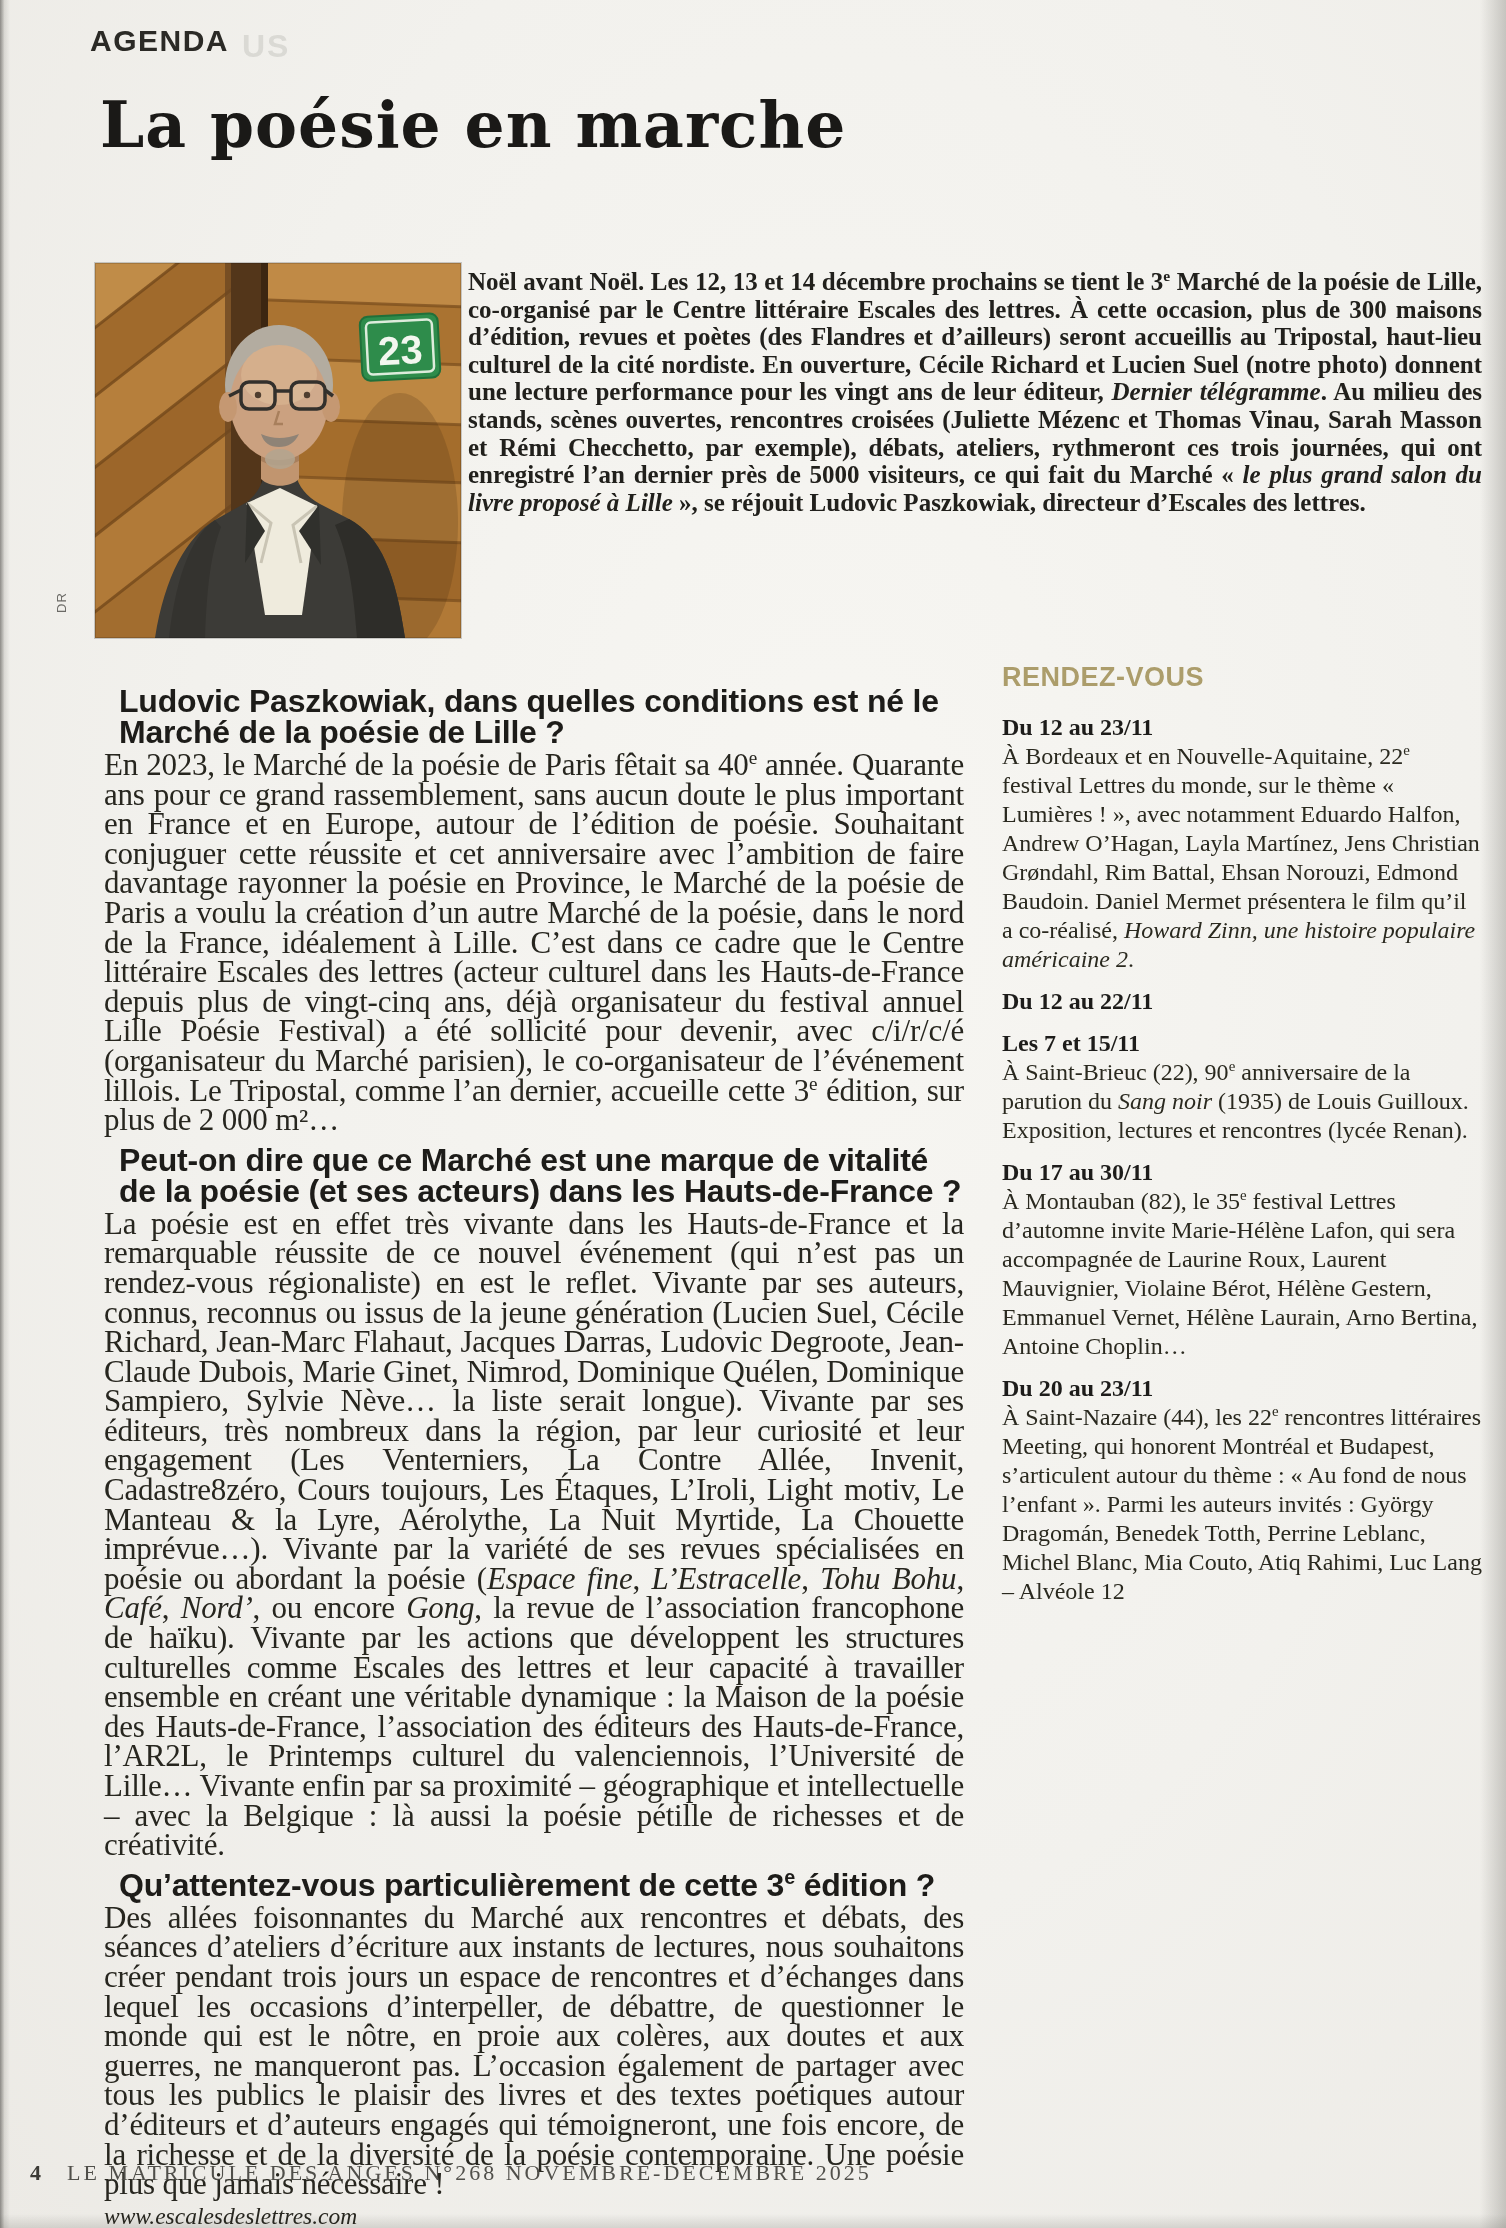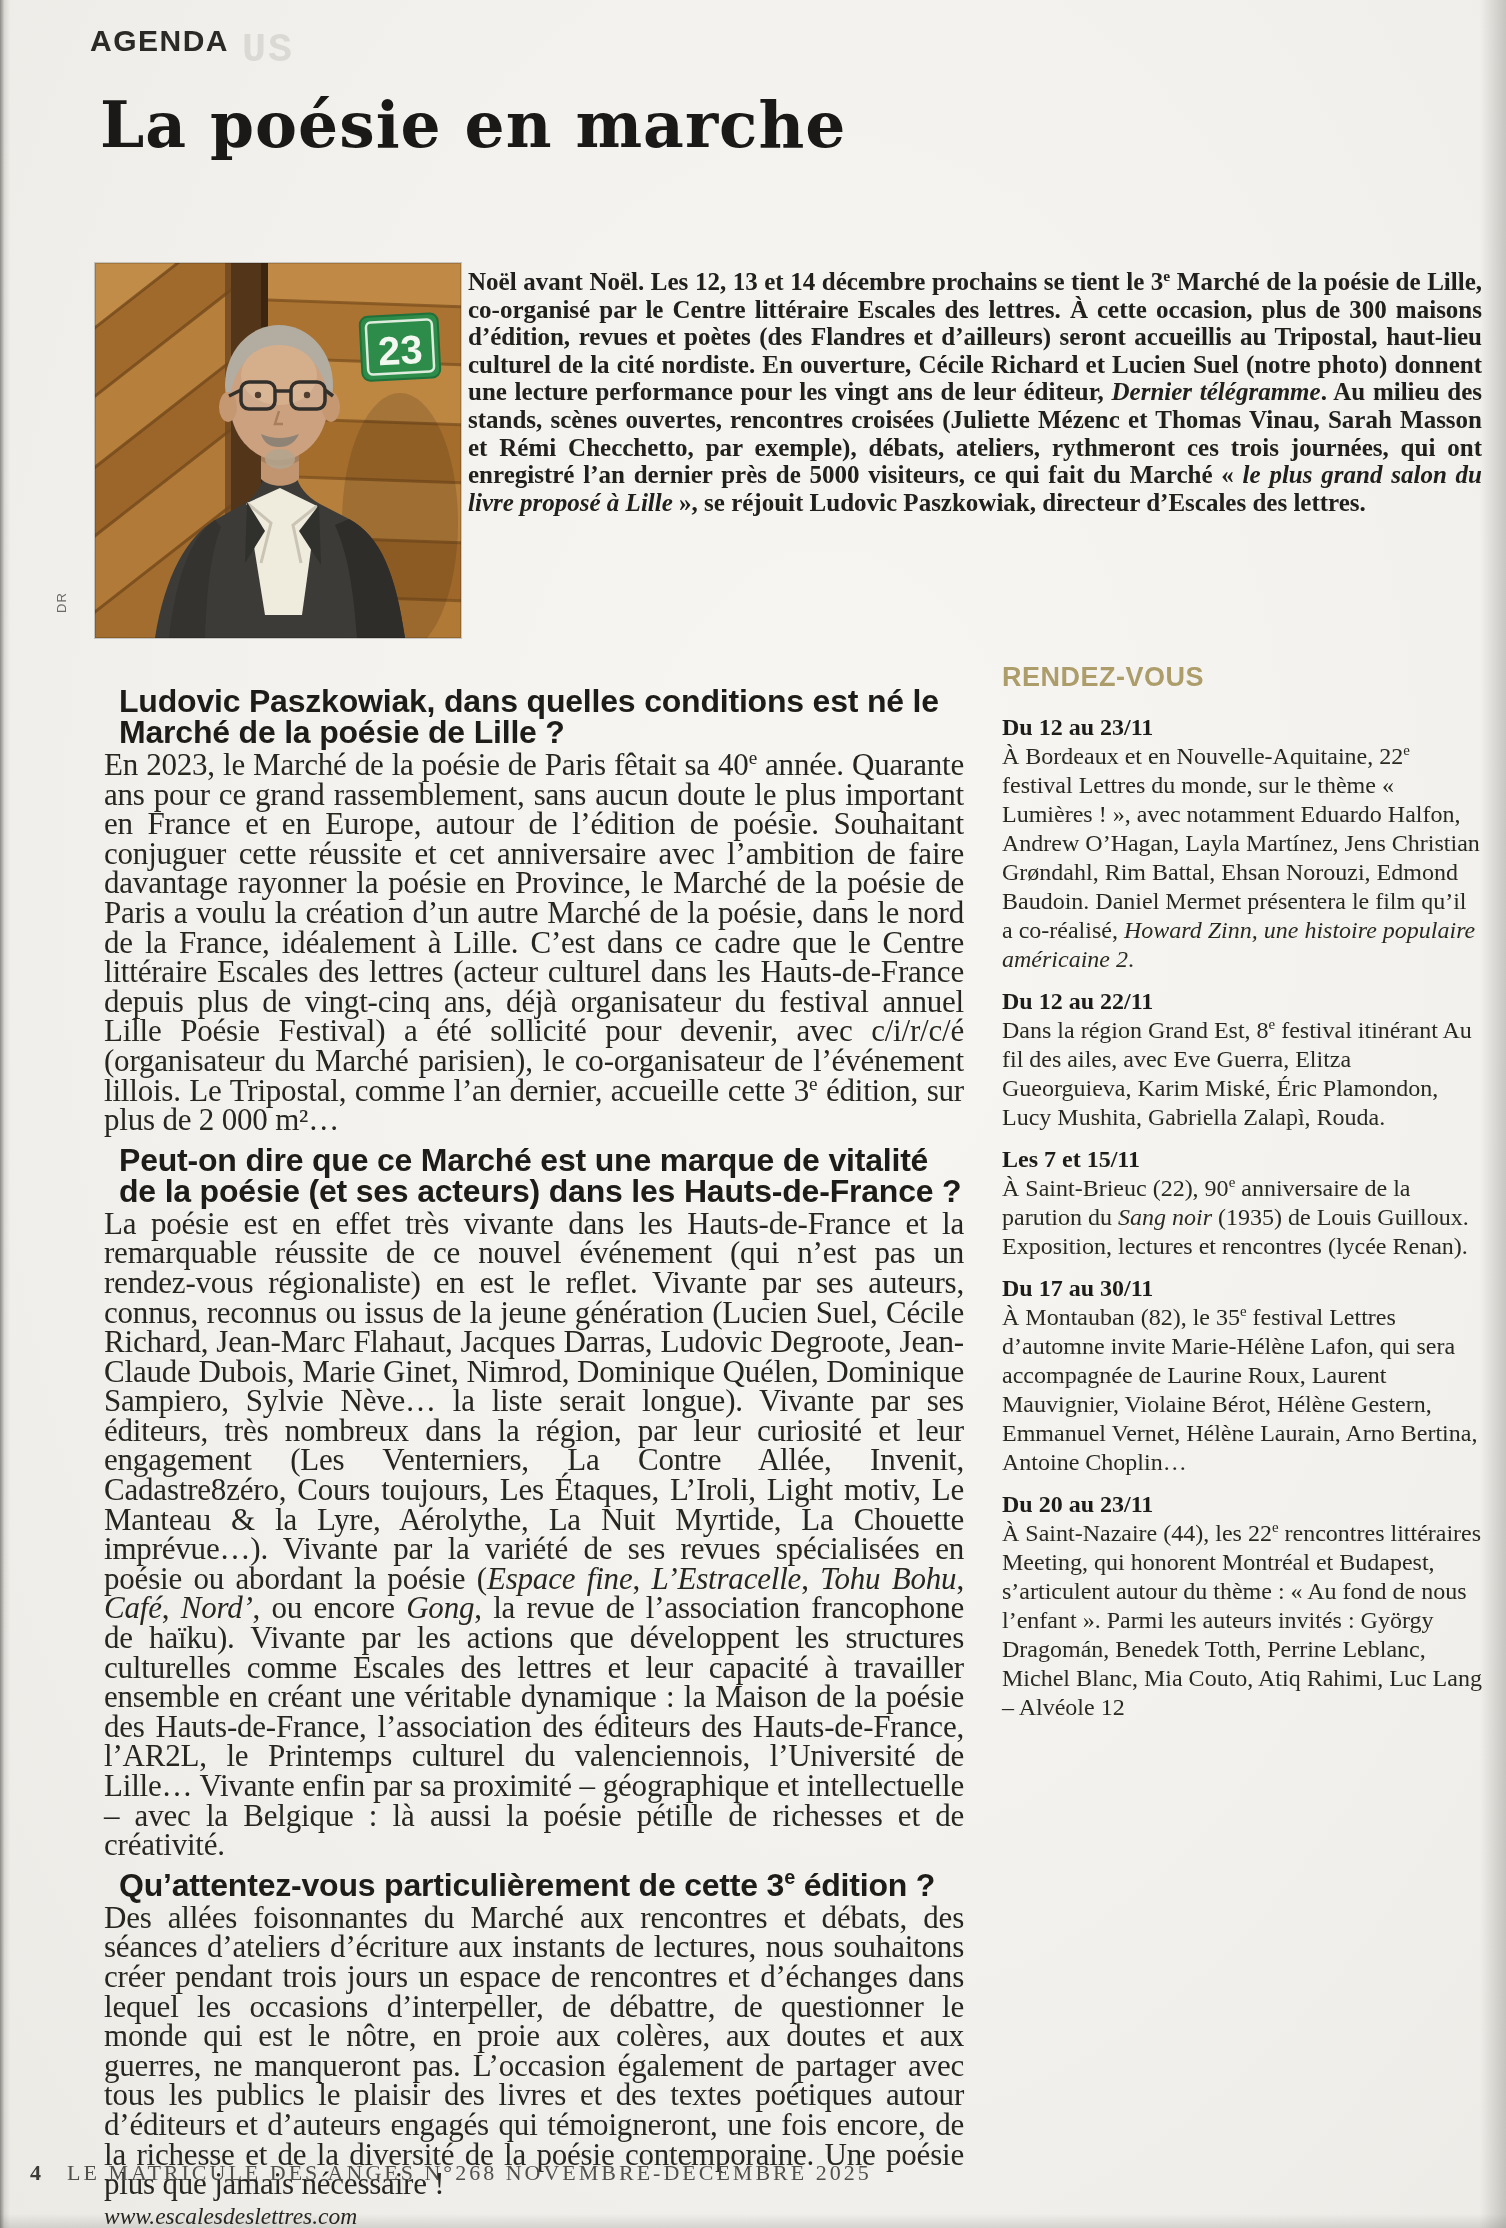--- a/index.html
+++ b/index.html
@@ -19,22 +19,22 @@
   .edge-right{position:absolute;right:0;top:0;width:26px;height:100%;
     background:linear-gradient(to left, rgba(90,88,82,.28), transparent);}
   .edge-bottom{position:absolute;left:0;bottom:0;width:100%;height:14px;
     background:linear-gradient(to top, rgba(90,88,82,.18), transparent);}
 
   
   .kicker{position:absolute;left:90px;top:24px;
     font-family:"Liberation Sans", sans-serif;font-weight:700;
     font-size:30px;letter-spacing:1.5px;color:#2b2a26;}
   .kicker-ghost{position:absolute;left:242px;top:28px;
-    font-family:Liberation Mono, monospace;font-weight:700;
-    font-size:40px;color:rgba(70,70,64,.13);letter-spacing:2px;
+    font-family:Liberation Sans, sans-serif;font-weight:700;
+    font-size:32px;color:rgba(70,70,64,.13);letter-spacing:2px;
     filter:blur(.6px);}
 
   
   .title{position:absolute;left:100px;top:88px;margin:0;
     font-family:"DejaVu Serif", serif;font-weight:700;
     font-size:63px;letter-spacing:1px;color:#1a1917;}
 
   
   .photo{position:absolute;left:95px;top:263px;width:366px;height:375px;margin:0;}
   .photo svg{display:block;width:100%;height:100%;outline:1px solid rgba(0,0,0,.18);}
@@ -201,21 +201,20 @@
     <h2 class="rv-heading" style="color: rgb(172, 157, 107);">RENDEZ-VOUS</h2>
 
     <div class="event">
     </div>
     <div class="event">
       <h4>Du 12 au 23/11</h4>
       <p>À Bordeaux et en Nouvelle-Aquitaine, 22<sup>e</sup> festival Lettres du monde, sur le thème « Lumières ! », avec notamment Eduardo Halfon, Andrew O’Hagan, Layla Martínez, Jens Christian Grøndahl, Rim Battal, Ehsan Norouzi, Edmond Baudoin. Daniel Mermet présentera le film qu’il a co-réalisé, <i>Howard Zinn, une histoire populaire américaine 2</i>.</p>
     </div>
     <div class="event">
       <h4>Du 12 au 22/11</h4>
-      <p>Dans la région Grand Est, 8<sup>e</sup> festival itinérant Au fil des ailes, avec Eve Guerra, Elitza Gueorguieva, Karim Miské, Éric Plamondon, Lucy Mushita, Gabriella Zalapì, Rouda.</p>
     </div>
     <div class="event">
       <h4>Les 7 et 15/11</h4>
       <p>À Saint-Brieuc (22), 90<sup>e</sup> anniversaire de la parution du <i>Sang noir</i> (1935) de Louis Guilloux. Exposition, lectures et rencontres (lycée Renan).</p>
     </div>
     <div class="event">
       <h4>Du 17 au 30/11</h4>
       <p>À Montauban (82), le 35<sup>e</sup> festival Lettres d’automne invite Marie-Hélène Lafon, qui sera accompagnée de Laurine Roux, Laurent Mauvignier, Violaine Bérot, Hélène Gestern, Emmanuel Vernet, Hélène Laurain, Arno Bertina, Antoine Choplin…</p>
     </div>
     <div class="event">

